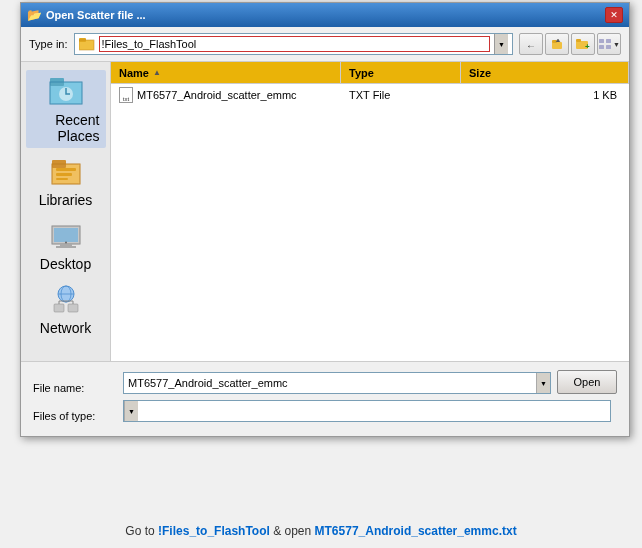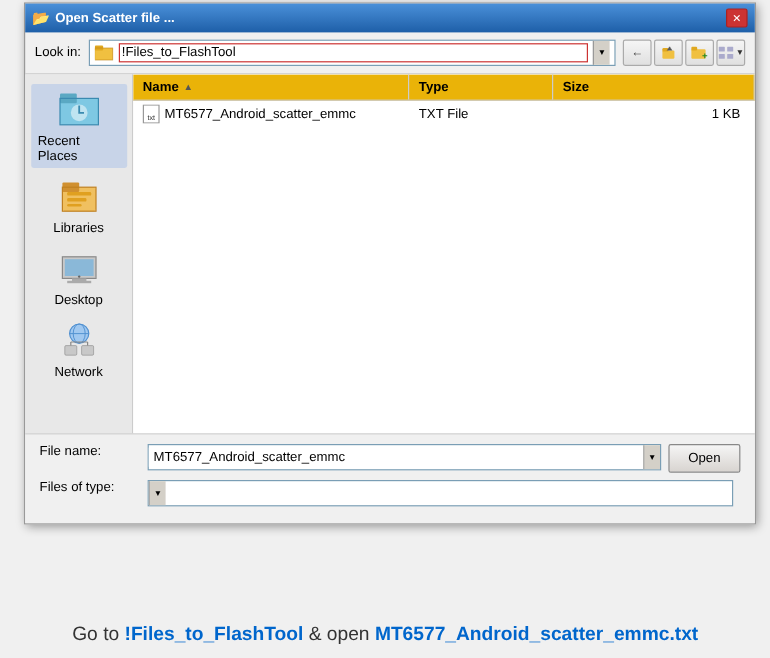--- a/index.html
+++ b/index.html
@@ -170,22 +170,22 @@
     .place-icon {
       width: 36px;
       height: 36px;
       display: flex;
       align-items: center;
       justify-content: center;
       margin-bottom: 2px;
     }
 
     .place-label {
-      font-size: 11px;
-      text-align: left;
+      font-size: 14px;
+      text-align: right;
       color: #000;
     }
 
     
     .file-list-area {
       flex: 1;
       background: white;
       overflow-y: auto;
     }
 
@@ -247,21 +247,21 @@
 
     
     .bottom-area {
       padding: 8px 12px;
       background: #f0f0f0;
       border-top: 1px solid #ccc;
     }
 
     .bottom-row {
       display: flex;
-      align-items: flex-start;
+      align-items: flex-end;
       margin-bottom: 6px;
     }
 
     .bottom-label {
       width: 90px;
       font-size: 11px;
       color: #000;
     }
 
     .bottom-input-wrap {
@@ -310,21 +310,21 @@
       background: linear-gradient(to bottom, #f0f0f0, #d8d4d0);
     }
 
     
     .caption-area {
       position: absolute;
       bottom: 10px;
       left: 0;
       right: 0;
       text-align: center;
-      font-size: 16px;
+      font-size: 12px;
       color: #333;
     }
 
     .caption-link {
       color: #0066cc;
       font-weight: bold;
     }
 
     
     .sort-arrow {
@@ -341,21 +341,21 @@
     <div class="title-bar-left">
       <span>📂</span>
       <span class="title-text">Open Scatter file ...</span>
     </div>
     <div class="title-bar-controls">
       <div class="title-btn">✕</div>
     </div>
   </div>
 
   <div class="toolbar-row">
-    <span class="lookin-label">Look in:</span>
+    <span class="lookin-label">Type in:</span>
     <div class="lookin-combo">
       <svg class="folder-icon-sm" viewBox="0 0 16 14" xmlns="http://www.w3.org/2000/svg">
         <rect x="0" y="3" width="15" height="10" fill="#f0c040" rx="1"></rect>
         <rect x="0" y="1" width="7" height="4" fill="#e0a820" rx="1"></rect>
         <rect x="0" y="3" width="15" height="10" fill="none" stroke="#c08010" stroke-width="0.5"></rect>
       </svg>
       <span class="lookin-text">!Files_to_FlashTool</span>
       <div class="combo-arrow">▼</div>
     </div>
     <div class="toolbar-buttons">

